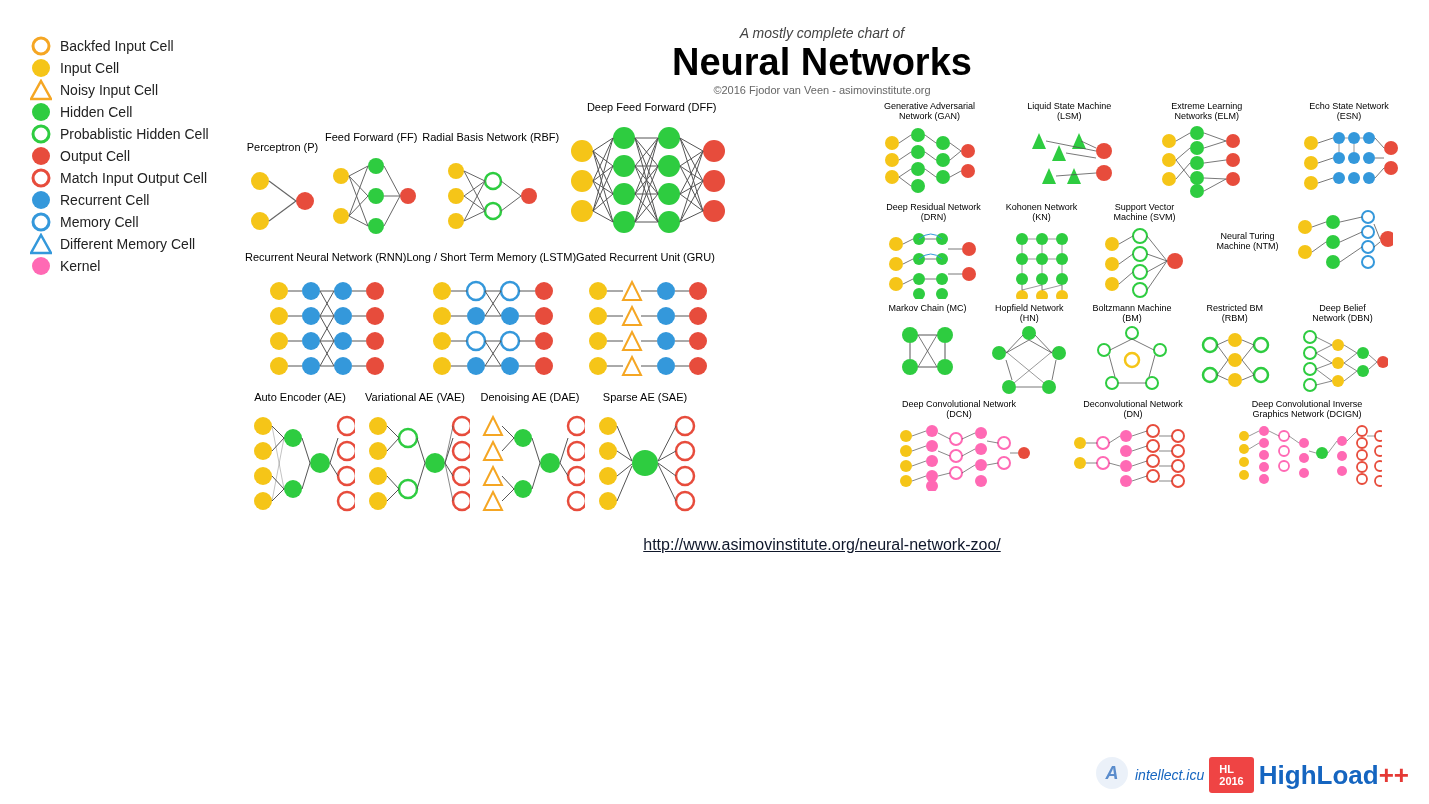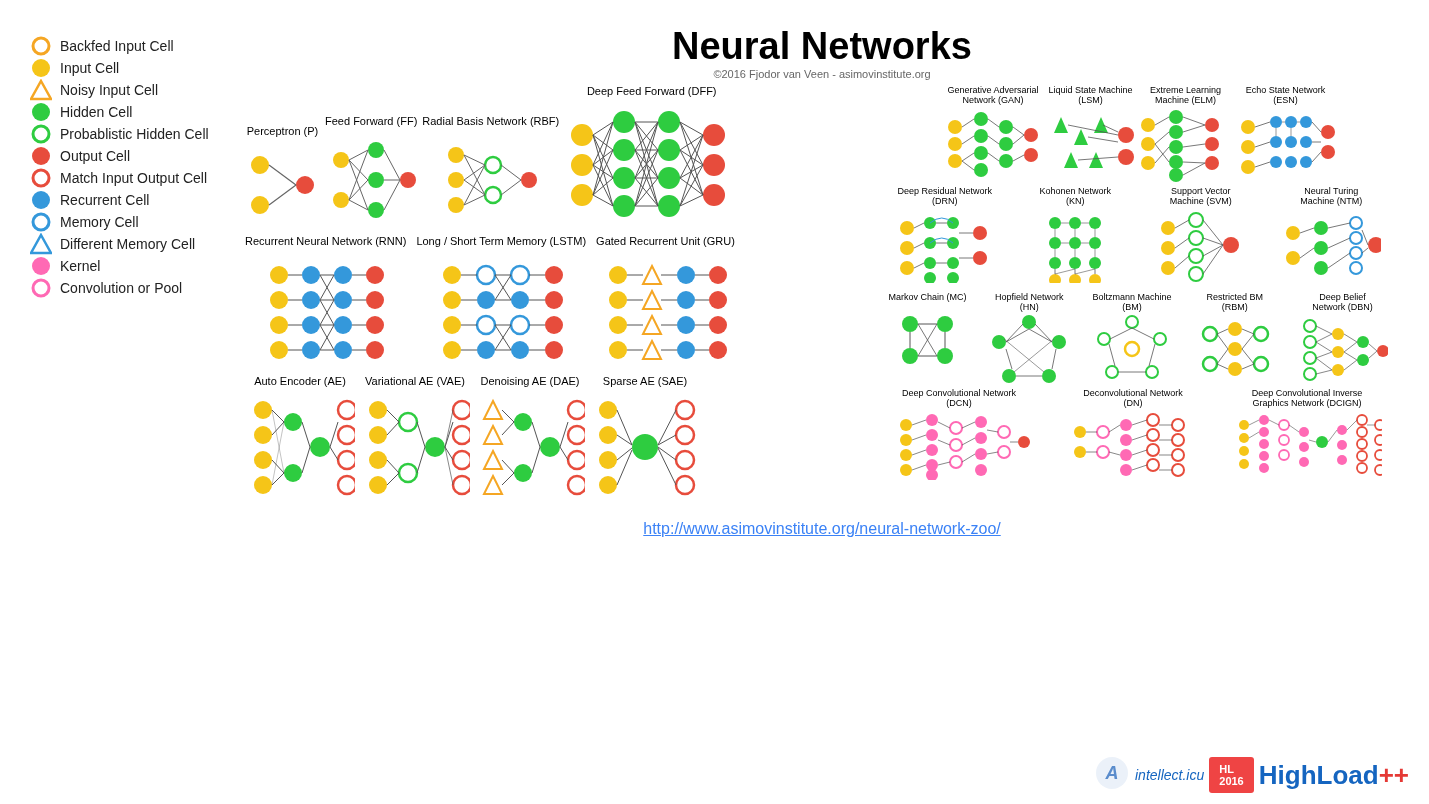--- a/index.html
+++ b/index.html
@@ -193,33 +193,26 @@
 
       <div class="legend-item">
         <div class="legend-icon">
           <svg width="22" height="22" viewBox="0 0 22 22">
             <circle cx="11" cy="11" r="9" fill="#ff69b4"></circle>
           </svg>
         </div>
         <span>Kernel</span>
       </div>
 
-      <div class="legend-item">
-        <div class="legend-icon">
-          <svg width="22" height="22" viewBox="0 0 22 22">
-            <circle cx="11" cy="11" r="8" fill="none" stroke="#ff69b4" stroke-width="3"></circle>
-          </svg>
-        </div>
-        <span>Convolution or Pool</span>
-      </div>
 
     </div>
 
     <div class="main-chart">
       <div class="chart-header">
+        <div class="chart-subtitle">A mostly complete chart of</div>
         <div class="chart-title">Neural Networks</div>
         <div class="chart-credit">©2016 Fjodor van Veen - asimovinstitute.org</div>
       </div>
 
       <div style="display:flex; gap:0; margin-top:2px;">
 
         <div style="flex:1;">
 
           <div style="display:flex; align-items:flex-end; gap:5px; margin-bottom:5px;">
 
@@ -344,21 +337,21 @@
                 <line x1="116" y1="78" x2="139" y2="35" stroke="#555" stroke-width="1"></line>
                 <line x1="116" y1="78" x2="139" y2="65" stroke="#555" stroke-width="1"></line>
                 <line x1="116" y1="78" x2="139" y2="95" stroke="#555" stroke-width="1"></line>
                 <line x1="116" y1="106" x2="139" y2="35" stroke="#555" stroke-width="1"></line>
                 <line x1="116" y1="106" x2="139" y2="65" stroke="#555" stroke-width="1"></line>
                 <line x1="116" y1="106" x2="139" y2="95" stroke="#555" stroke-width="1"></line>
               </svg>
             </div>
           </div>
 
-          <div style="display:flex; align-items:flex-end; gap:10px; margin-bottom:5px;">
+          <div style="display:flex; align-items:flex-end; margin-bottom:5px;">
 
             <div style="display:flex;flex-direction:column;align-items:center;">
               <div style="font-size:11px;margin-bottom:3px;">Recurrent Neural Network (RNN)</div>
               <svg width="130" height="120">
 
                 <circle cx="18" cy="25" r="9" fill="#f5c518"></circle>
                 <circle cx="18" cy="50" r="9" fill="#f5c518"></circle>
                 <circle cx="18" cy="75" r="9" fill="#f5c518"></circle>
                 <circle cx="18" cy="100" r="9" fill="#f5c518"></circle>
 
@@ -602,21 +595,21 @@
                 <line x1="68" y1="58" x2="86" y2="95" stroke="#555" stroke-width="1"></line>
               </svg>
             </div>
 
           </div>
 
         </div>
 
         <div style="width:530px;flex-shrink:0;padding-left:8px;">
 
-          <div style="display:flex;justify-content:center;margin-bottom:4px;align-items:flex-start;">
+          <div style="display:flex;justify-content:space-between;margin-bottom:4px;align-items:flex-start;">
 
             <div style="display:flex;flex-direction:column;align-items:center;">
               <div style="font-size:9px;text-align:center;max-width:105px;margin-bottom:2px;">Generative Adversarial Network (GAN)</div>
               <svg width="100" height="75">
                 <circle cx="12" cy="20" r="7" fill="#f5c518"></circle>
                 <circle cx="12" cy="37" r="7" fill="#f5c518"></circle>
                 <circle cx="12" cy="54" r="7" fill="#f5c518"></circle>
                 <circle cx="38" cy="12" r="7" fill="#2ecc40"></circle>
                 <circle cx="38" cy="29" r="7" fill="#2ecc40"></circle>
                 <circle cx="38" cy="46" r="7" fill="#2ecc40"></circle>
@@ -651,21 +644,21 @@
                 <circle cx="80" cy="28" r="8" fill="#e74c3c"></circle>
                 <circle cx="80" cy="50" r="8" fill="#e74c3c"></circle>
                 <line x1="22" y1="18" x2="72" y2="28" stroke="#555" stroke-width="0.8"></line>
                 <line x1="42" y1="30" x2="72" y2="35" stroke="#555" stroke-width="0.8"></line>
                 <line x1="57" y1="18" x2="72" y2="25" stroke="#555" stroke-width="0.8"></line>
                 <line x1="32" y1="53" x2="72" y2="50" stroke="#555" stroke-width="0.8"></line>
               </svg>
             </div>
 
             <div style="display:flex;flex-direction:column;align-items:center;">
-              <div style="font-size:9px;text-align:center;max-width:90px;margin-bottom:2px;">Extreme Learning Machine (ELM)</div>
+              <div style="font-size:9px;text-align:center;max-width:90px;margin-bottom:2px;">Extreme Learning Networks (ELM)</div>
               <svg width="100" height="75">
                 <circle cx="12" cy="18" r="7" fill="#f5c518"></circle>
                 <circle cx="12" cy="37" r="7" fill="#f5c518"></circle>
                 <circle cx="12" cy="56" r="7" fill="#f5c518"></circle>
                 <circle cx="40" cy="10" r="7" fill="#2ecc40"></circle>
                 <circle cx="40" cy="25" r="7" fill="#2ecc40"></circle>
                 <circle cx="40" cy="40" r="7" fill="#2ecc40"></circle>
                 <circle cx="40" cy="55" r="7" fill="#2ecc40"></circle>
                 <circle cx="40" cy="68" r="7" fill="#2ecc40"></circle>
                 <circle cx="76" cy="18" r="7" fill="#e74c3c"></circle>
@@ -799,21 +792,21 @@
                 <line x1="19" y1="20" x2="33" y2="12" stroke="#555" stroke-width="0.8"></line>
                 <line x1="19" y1="40" x2="33" y2="30" stroke="#555" stroke-width="0.8"></line>
                 <line x1="19" y1="60" x2="33" y2="48" stroke="#555" stroke-width="0.8"></line>
                 <line x1="47" y1="12" x2="67" y2="37" stroke="#555" stroke-width="0.8"></line>
                 <line x1="47" y1="30" x2="67" y2="37" stroke="#555" stroke-width="0.8"></line>
                 <line x1="47" y1="48" x2="67" y2="37" stroke="#555" stroke-width="0.8"></line>
                 <line x1="47" y1="66" x2="67" y2="37" stroke="#555" stroke-width="0.8"></line>
               </svg>
             </div>
 
-            <div style="display:flex;flex-direction:column;align-items:center;">
+            <div style="display:flex;flex-direction:row;align-items:center;">
               <div style="font-size:9px;text-align:center;max-width:90px;margin-bottom:2px;">Neural Turing Machine (NTM)</div>
               <svg width="100" height="80">
                 <circle cx="12" cy="25" r="7" fill="#f5c518"></circle>
                 <circle cx="12" cy="50" r="7" fill="#f5c518"></circle>
                 <circle cx="40" cy="20" r="7" fill="#2ecc40"></circle>
                 <circle cx="40" cy="40" r="7" fill="#2ecc40"></circle>
                 <circle cx="40" cy="60" r="7" fill="#2ecc40"></circle>
 
                 <circle cx="75" cy="15" r="6" fill="none" stroke="#3498db" stroke-width="2"></circle>
                 <circle cx="75" cy="30" r="6" fill="none" stroke="#3498db" stroke-width="2"></circle>
@@ -1072,21 +1065,21 @@
               </svg>
             </div>
 
           </div>
 
         </div>
 
       </div>
 
       <div style="text-align:center;margin-top:5px;">
-        <a href="#" style="font-size:16px;color:#3b82f6;text-decoration:underline;">http://www.asimovinstitute.org/neural-network-zoo/</a>
+        <a href="#" style="font-size:16px;color:#0f172a;text-decoration:underline;">http://www.asimovinstitute.org/neural-network-zoo/</a>
       </div>
 
     </div>
 
   </div>
 
   <div style="position:absolute;bottom:10px;right:20px;display:flex;align-items:center;gap:5px;">
     <div style="color:#5a8ccc;font-style:italic;font-size:14px;">
       <svg width="35" height="35" viewBox="0 0 35 35">
         <circle cx="17" cy="17" r="16" fill="#dde8f5" opacity="0.6"></circle>

